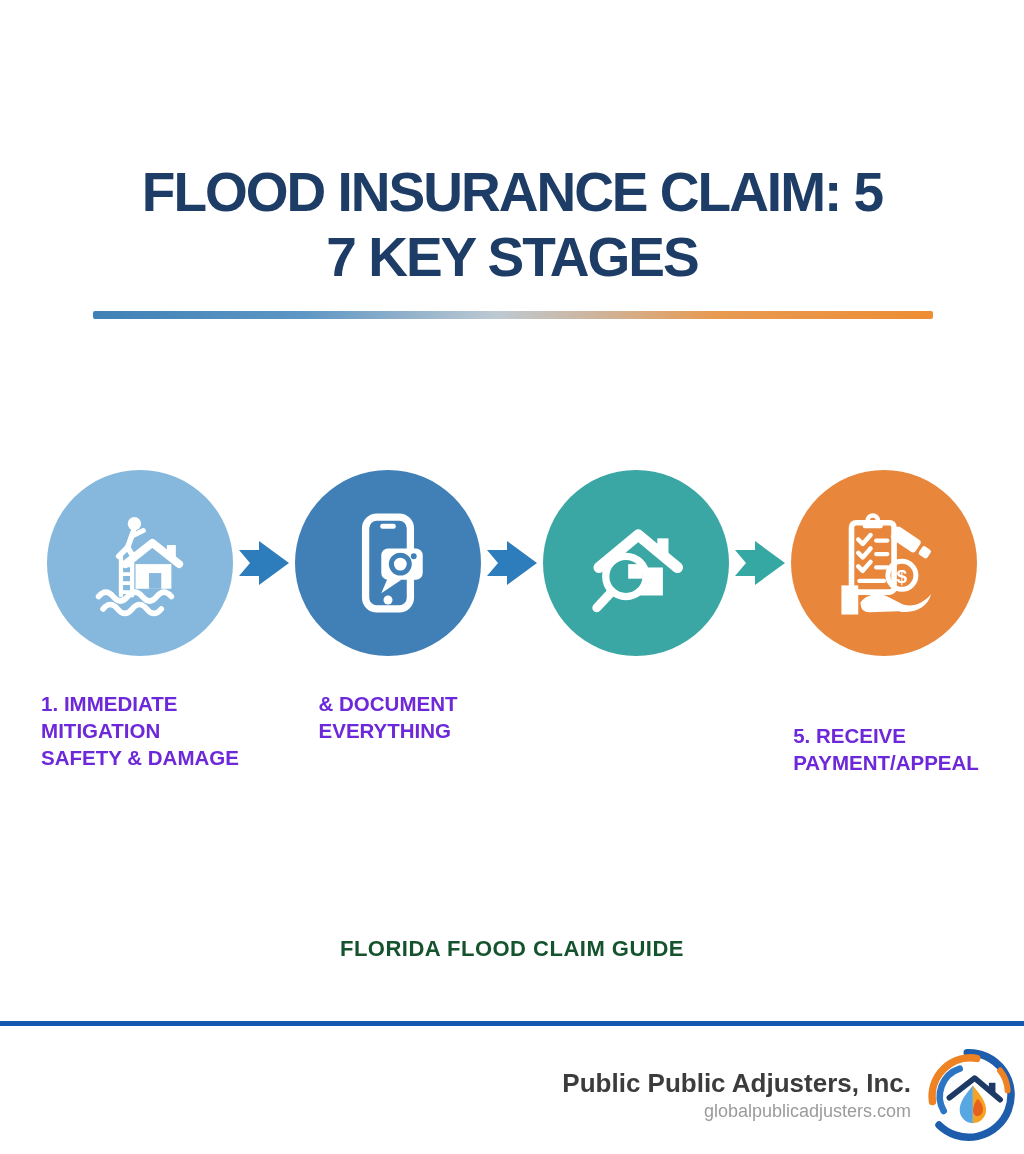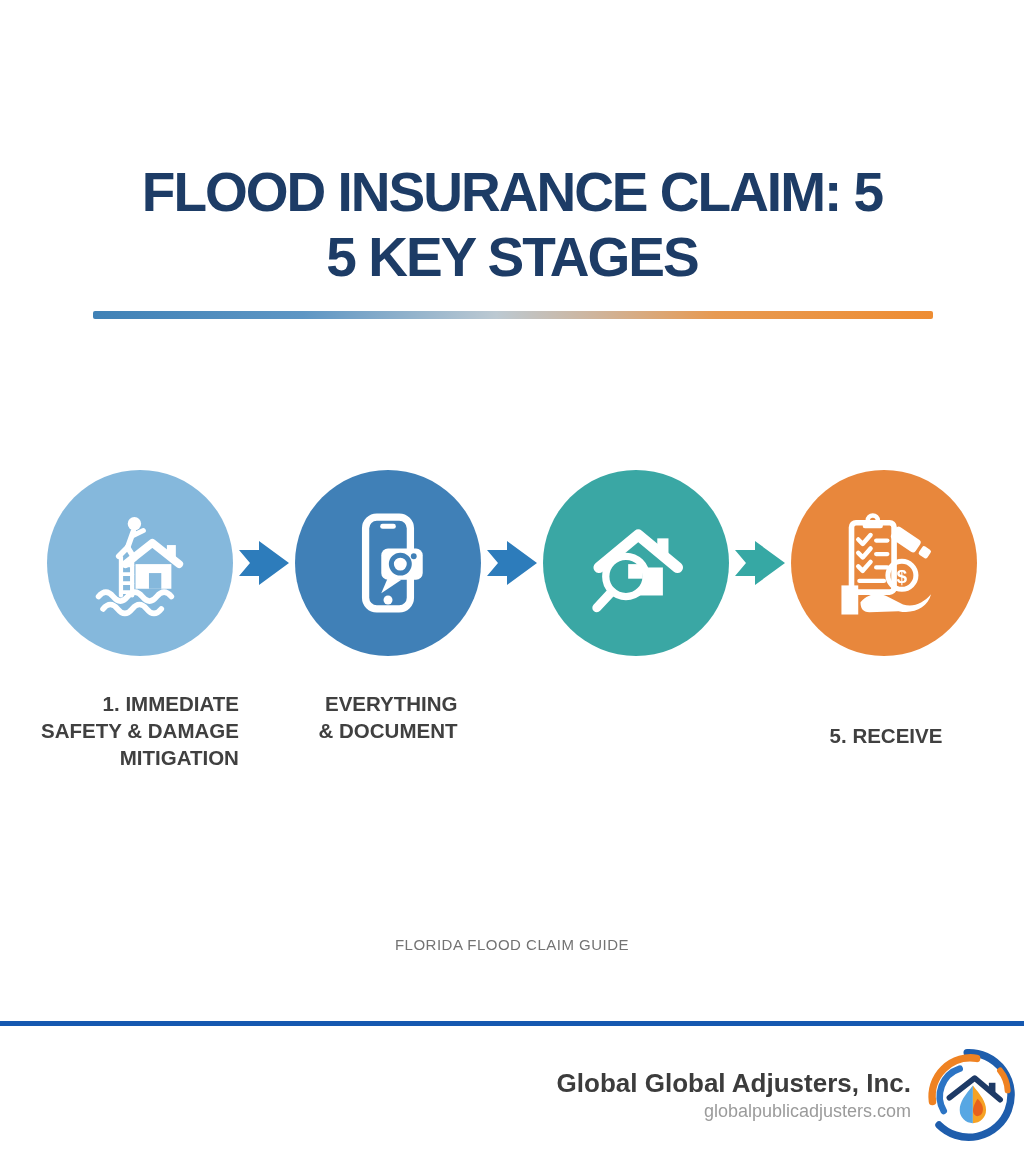--- a/index.html
+++ b/index.html
@@ -22,45 +22,45 @@
   .arrow{width:50px;height:44px;margin:0 6px;flex:0 0 auto;}
 
   
   .stage-1 .accent-fill{fill:#85b8dc;}
   .stage-2 .accent-stroke{stroke:#4080b7;}
   .stage-2 .accent-fill{fill:#4080b7;}
   .stage-3 .lens{fill:#3aa7a4;}
 
   
   .labels{position:absolute;top:690px;left:0;width:1024px;height:90px;}
-  .label{position:absolute;transform:translateX(-50%);text-align:right;white-space:nowrap;
-         color:#404040;font-weight:bold;font-size:20.5px;line-height:1.32;}
+  .label{position:absolute;transform:translateX(-50%);text-align:left;white-space:nowrap;
+         color:#6d28d9;font-weight:bold;font-size:20.5px;line-height:1.32;}
   .label span{display:block;}
   .l1{left:140px;} .l2{left:388px;} .l3{left:637px;} .l4{left:886px;margin-top:32px;}
 
   
   .guide{position:absolute;top:936px;left:0;width:1024px;text-align:center;
-         color:#737373;font-weight:normal;font-size:15px;letter-spacing:0.5px;}
+         color:#14532d;font-weight:bold;font-size:22px;letter-spacing:0.5px;}
 
   
   .rule{position:absolute;top:1021px;left:0;width:1024px;height:5px;background:#1558b0;}
   .footer{position:absolute;top:1048px;right:6px;display:flex;align-items:center;gap:13px;}
   .footer-text{text-align:right;}
   .company{color:#3c3c3c;font-weight:bold;font-size:26px;line-height:1.15;}
   .website{color:#9b9b9b;font-size:18px;line-height:1.15;margin-top:2px;}
   .logo{width:94px;height:94px;}
 </style>
 </head>
 <body>
 
 <div class="page">
 
   <h1 class="title">
     <span class="title-line">FLOOD INSURANCE CLAIM: 5</span>
-    <span class="title-line">5 KEY STAGES</span>
+    <span class="title-line">7 KEY STAGES</span>
   </h1>
 
   <div class="divider"></div>
 
   <div class="stages">
 
     <div class="circle stage-1" style="background-color: rgb(133, 184, 220);">
       <svg viewBox="0 0 100 100">
         <g fill="none" stroke="#ffffff" stroke-linecap="round" stroke-linejoin="round">
           <circle cx="45" cy="15" r="6" fill="#ffffff" stroke="none"></circle>
@@ -142,39 +142,40 @@
         <rect x="12" y="70" width="15" height="26" fill="#ffffff"></rect>
         <path d="M29 85 C36 77 46 76 53 80 L67 87 C76 90 85 86 92 78 C89 90 76 96 63 93 L37 94 C31 94 29 90 29 85 Z" fill="#ffffff"></path>
       </svg>
     </div>
 
   </div>
 
   <div class="labels">
     <div class="label l1">
       <span>1. IMMEDIATE</span>
+      <span>MITIGATION</span>
       <span>SAFETY &amp; DAMAGE</span>
-      <span>MITIGATION</span>
     </div>
     <div class="label l2">
+      <span>&amp; DOCUMENT</span>
       <span>EVERYTHING</span>
-      <span>&amp; DOCUMENT</span>
     </div>
     <div class="label l4">
       <span>5. RECEIVE</span>
+      <span>PAYMENT/APPEAL</span>
     </div>
   </div>
 
   <div class="guide">FLORIDA FLOOD CLAIM GUIDE</div>
 
   <div class="rule"></div>
 
   <div class="footer">
     <div class="footer-text">
-      <div class="company">Global Global Adjusters, Inc.</div>
+      <div class="company">Public Public Adjusters, Inc.</div>
       <div class="website">globalpublicadjusters.com</div>
     </div>
     <svg class="logo" viewBox="0 0 100 100">
       <path d="M46 5 A 45 45 0 1 1 16 82" stroke="#1e5dac" stroke-width="8" fill="none" stroke-linecap="round"></path>
       <path d="M9 57 A 41 41 0 0 1 56 11" stroke="#ef8222" stroke-width="8" fill="none" stroke-linecap="round"></path>
       <path d="M21 67 A 31 31 0 0 1 38 22" stroke="#2c74c4" stroke-width="7" fill="none" stroke-linecap="round"></path>
       <path d="M81 24 A 37 37 0 0 1 89 45" stroke="#ef8222" stroke-width="6.5" fill="none" stroke-linecap="round"></path>
       <path d="M27 53 L54 32 L81 55" stroke="#1d3a66" stroke-width="6" fill="none" stroke-linejoin="round" stroke-linecap="round"></path>
       <rect x="69" y="37" width="7" height="10" fill="#1d3a66"></rect>
       <path d="M52 40 C44 50 38 57 38 66 A 14 14 0 0 0 52 80 Z" fill="#57a7e3"></path>

